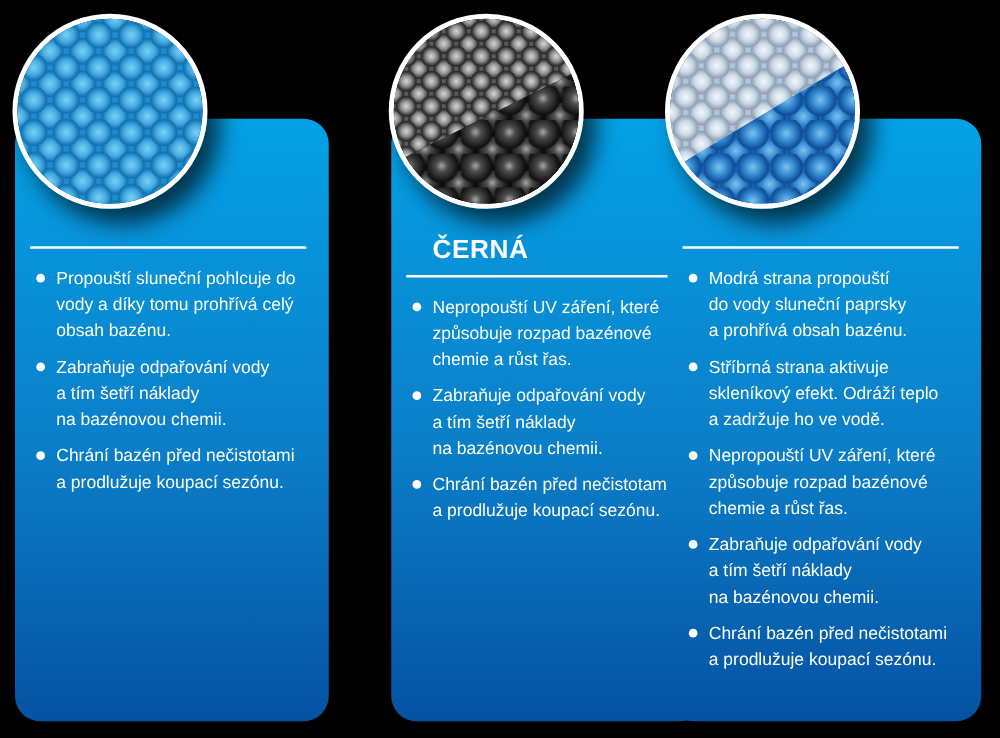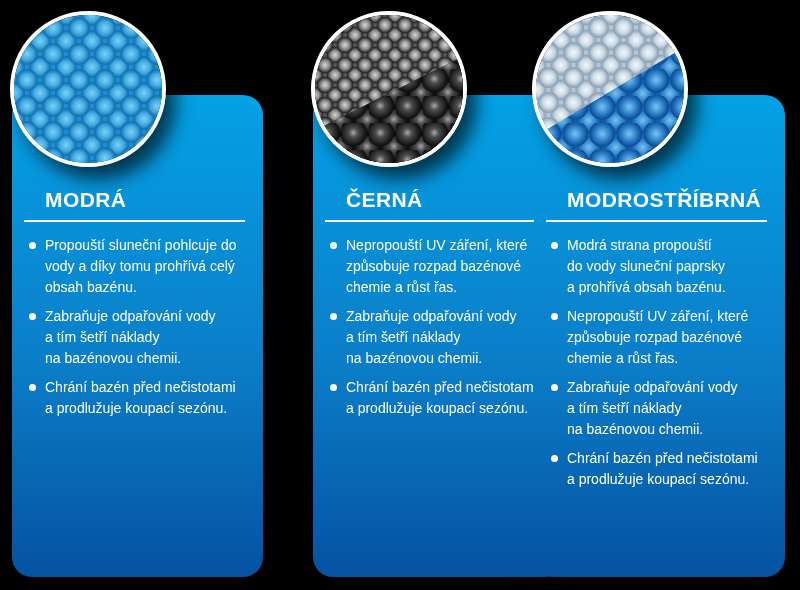--- a/index.html
+++ b/index.html
@@ -122,21 +122,20 @@
 </style>
 </head>
 <body>
 
 <div class="stage">
 
   <div class="card card1">
     <div class="photo">
       <div class="texture bub-blue"></div>
     </div>
-    <h2 class="card-title">MODRÁ</h2>
     <div class="divider"></div>
     <ul class="bullets">
       <li>Propouští sluneční pohlcuje do
 vody a díky tomu prohřívá celý
 obsah bazénu.</li>
       <li>Zabraňuje odpařování vody
 a tím šetří náklady
 na bazénovou chemii.</li>
       <li>Chrání bazén před nečistotami
 a prodlužuje koupací sezónu.</li>
@@ -160,26 +159,28 @@
       <li>Chrání bazén před nečistotami
 a prodlužuje koupací sezónu.</li>
     </ul>
   </div>
 
   <div class="card card3">
     <div class="photo">
       <div class="texture bub-silver"></div>
       <div class="texture bub-deepblue"></div>
     </div>
-    <h2 class="card-title">MODROSTŘÍBRNÁ</h2>
     <div class="divider"></div>
     <ul class="bullets">
       <li>Modrá strana propouští
 do vody sluneční paprsky
 a prohřívá obsah bazénu.</li>
+      <li>Stříbrná strana aktivuje
+skleníkový efekt. Odráží teplo
+a zadržuje ho ve vodě.</li>
       <li>Nepropouští UV záření, které
 způsobuje rozpad bazénové
 chemie a růst řas.</li>
       <li>Zabraňuje odpařování vody
 a tím šetří náklady
 na bazénovou chemii.</li>
       <li>Chrání bazén před nečistotami
 a prodlužuje koupací sezónu.</li>
     </ul>
   </div>

